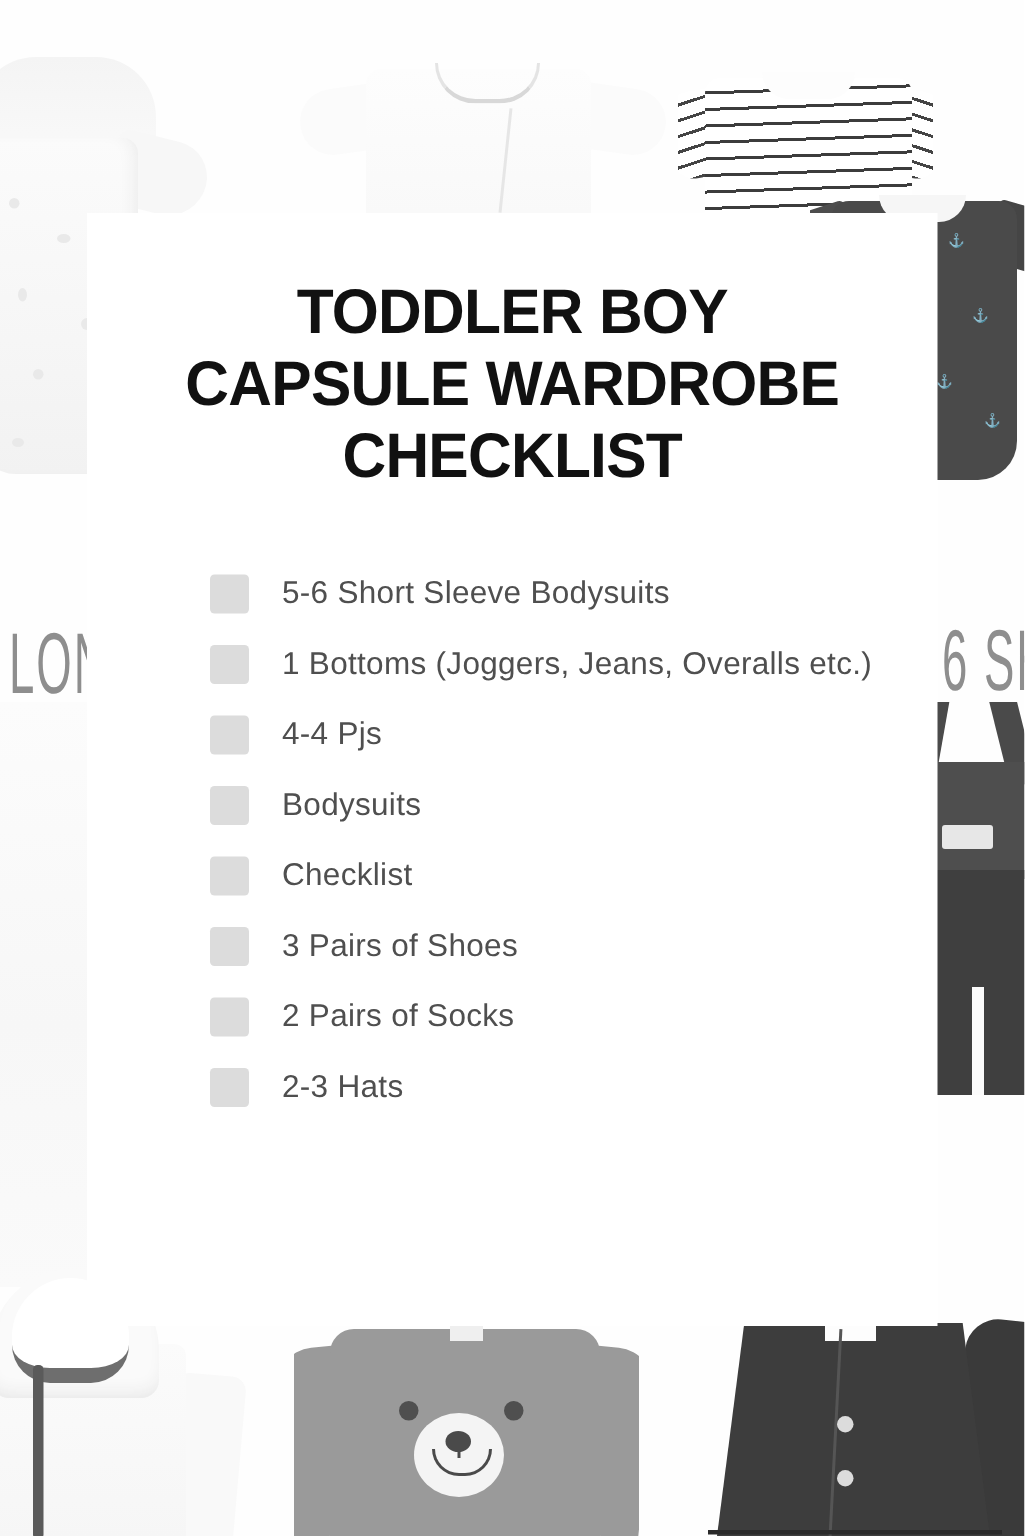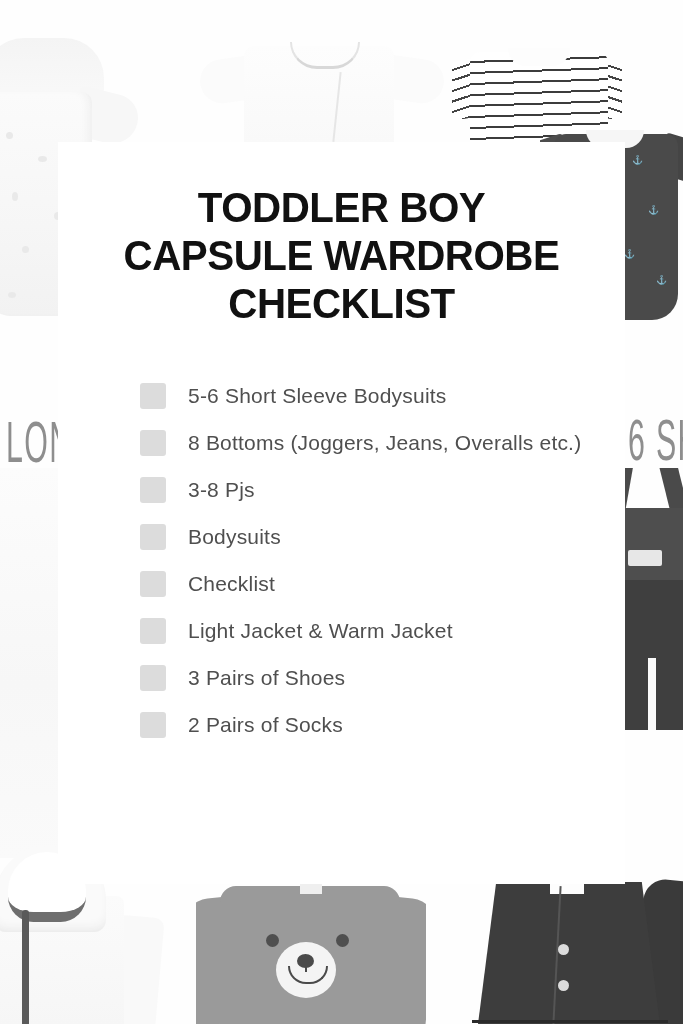--- a/index.html
+++ b/index.html
@@ -461,42 +461,42 @@
       <span class="line">Checklist</span>
     </h1>
 
     <ul class="checklist">
       <li class="check-item">
         <span class="checkbox"></span>
         <span class="check-label">5-6 Short Sleeve Bodysuits</span>
       </li>
       <li class="check-item">
         <span class="checkbox"></span>
-        <span class="check-label">8 Bottoms (Joggers, Jeans, Overalls etc.)</span>
-      </li>
-      <li class="check-item">
-        <span class="checkbox"></span>
-        <span class="check-label">3-8 Pjs</span>
+        <span class="check-label">1 Bottoms (Joggers, Jeans, Overalls etc.)</span>
+      </li>
+      <li class="check-item">
+        <span class="checkbox"></span>
+        <span class="check-label">4-4 Pjs</span>
       </li>
       <li class="check-item">
         <span class="checkbox"></span>
         <span class="check-label">Bodysuits</span>
       </li>
       <li class="check-item">
         <span class="checkbox"></span>
         <span class="check-label">Checklist</span>
       </li>
       <li class="check-item">
         <span class="checkbox"></span>
-        <span class="check-label">Light Jacket &amp; Warm Jacket</span>
-      </li>
-      <li class="check-item">
-        <span class="checkbox"></span>
         <span class="check-label">3 Pairs of Shoes</span>
       </li>
       <li class="check-item">
         <span class="checkbox"></span>
         <span class="check-label">2 Pairs of Socks</span>
+      </li>
+      <li class="check-item">
+        <span class="checkbox"></span>
+        <span class="check-label">2-3 Hats</span>
       </li>
     </ul>
   </div>
 
 </div>
 
 </body></html>

